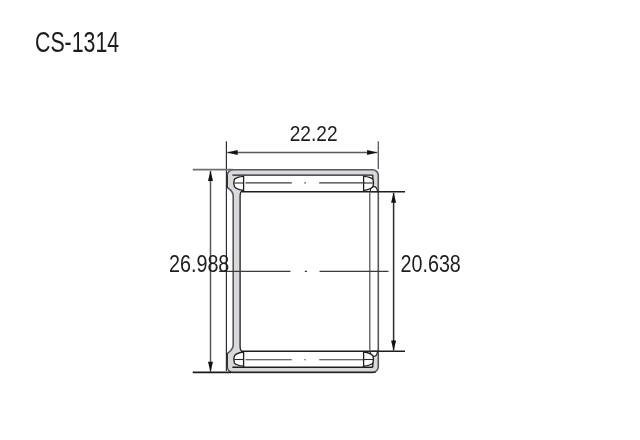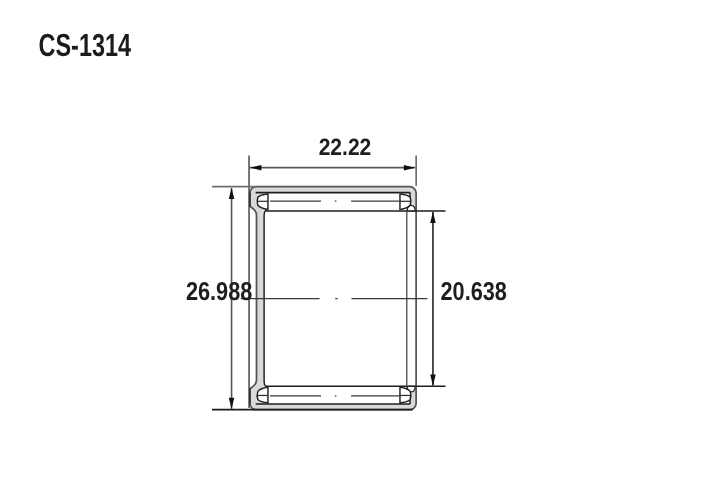--- a/index.html
+++ b/index.html
@@ -1,17 +1,17 @@
 <!DOCTYPE html>
 <html><head>
 <meta charset="utf-8">
 <style>
   html,body{margin:0;padding:0;background:#ffffff;}
   .page{position:relative;width:640px;height:440px;background:#ffffff;overflow:hidden;
-        font-family:"Liberation Sans", sans-serif;font-weight:bold;}
+        font-family:"Liberation Sans", sans-serif;}
 </style>
 </head>
 <body>
 <div class="page">
 
 <div style="position:absolute;left:34.8px;top:26.2px;font-size:29px;color:#1c1c1c;transform:scaleX(0.735);transform-origin:0 0;white-space:nowrap;">CS-1314</div>
 
 <svg width="640" height="440" viewBox="0 0 640 440" style="position:absolute;left:0;top:0;" fill="none">
 
   <path d="M227.2,176.5 L227.2,175.5 A5.8,5.8 0 0 1 233,169.7 L372.5,169.7 A5.8,5.8 0 0 1 378.3,175.5 L378.3,176.5 L372.8,176.5 L372.8,175.1 L232.6,175.1 L232.6,176.5 Z" fill="#d9d9dc" stroke="none"></path>

